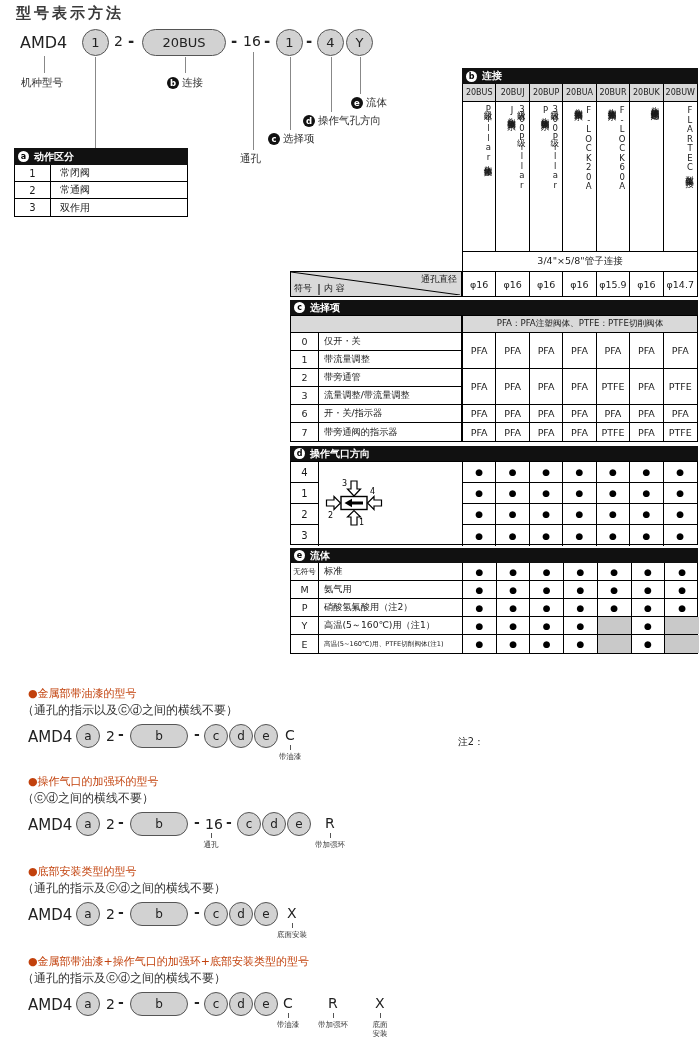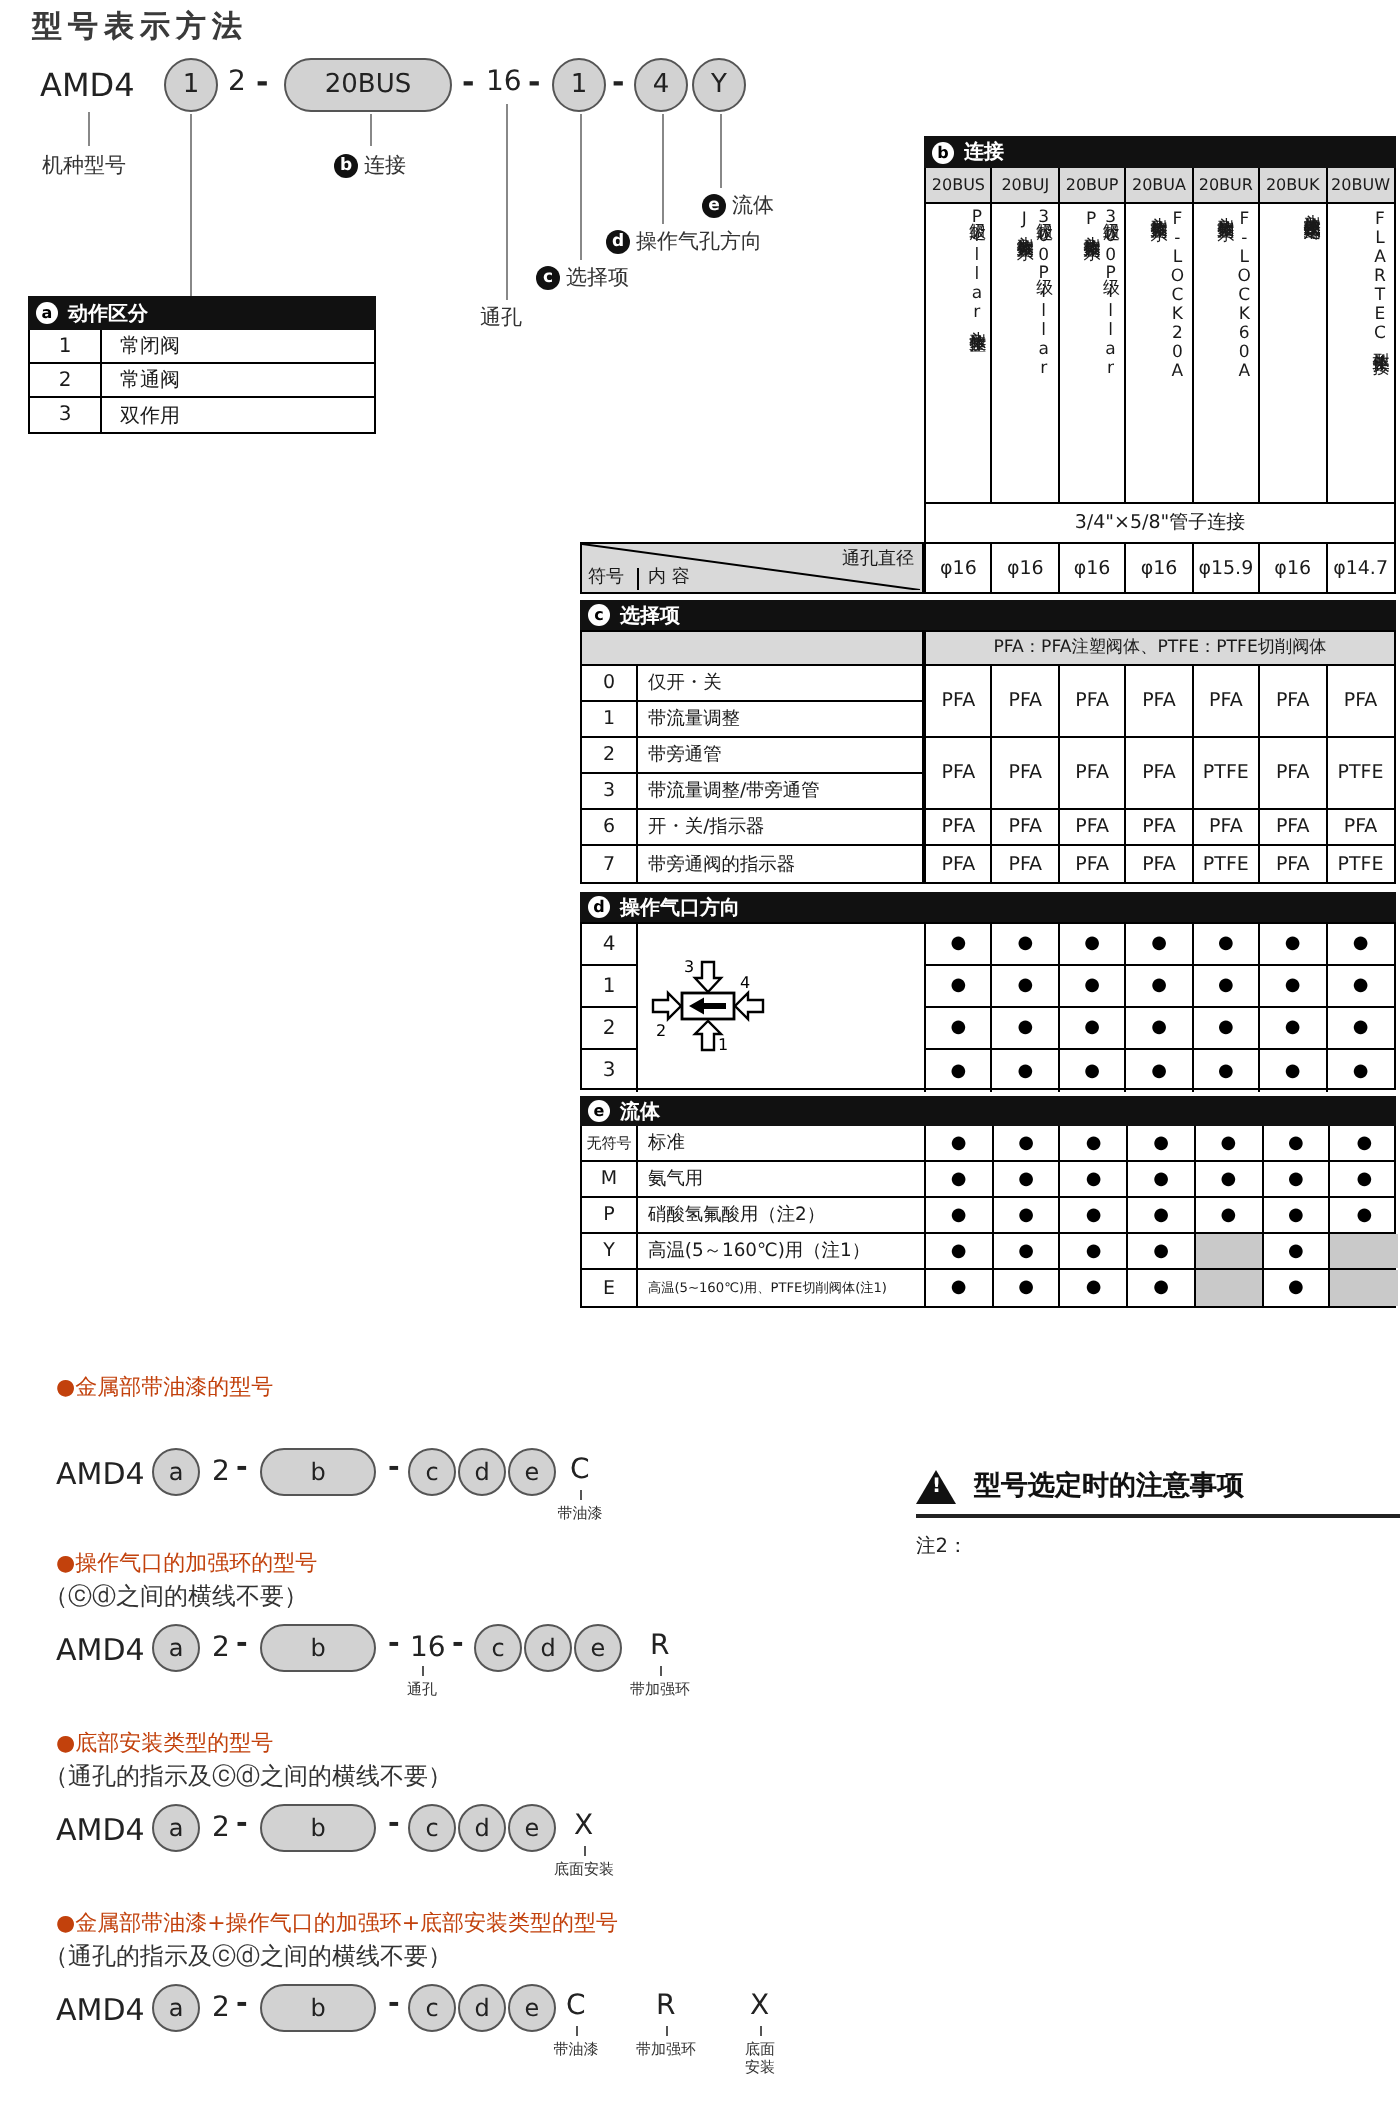--- a/index.html
+++ b/index.html
@@ -216,21 +216,21 @@
   <div class="orow">
       <div class="osym">1</div>
       <div class="ocon">带流量调整</div>
     </div>
   <div class="orow">
       <div class="osym">2</div>
       <div class="ocon">带旁通管</div>
     </div>
   <div class="orow">
       <div class="osym">3</div>
-      <div class="ocon">带流量调整/带旁通管</div>
+      <div class="ocon">流量调整/带流量调整</div>
     </div>
   <div class="orow">
       <div class="osym">6</div>
       <div class="ocon">开・关/指示器</div>
     </div>
   <div class="orow">
       <div class="osym">7</div>
       <div class="ocon">带旁通阀的指示器</div>
     </div>
 </div>
@@ -405,20 +405,21 @@
         <div class="dotc">●</div>
         <div class="dotc na"></div>
         <div class="dotc">●</div>
         <div class="dotc na"></div>
       </div>
   </div>
 </div>
 
 <div class="abs" style="left:8px;top:686px;width:440px;height:82px">
   <div class="extitle">●金属部带油漆的型号</div>
+  <div class="exsub">（通孔的指示以及ⓒⓓ之间的横线不要）</div>
   <span class="exprefix" style="left:20px;top:42px">AMD4</span>
   <span class="circ c24 abs" style="left:68px;top:38px">a</span>
   <span class="exnum" style="left:98px;top:42px">2</span>
   <span class="exdash" style="left:110px;top:40px">-</span>
   <span class="pill p58 abs" style="left:122px;top:38px">b</span>
   <span class="exdash" style="left:186px;top:40px">-</span>
   <span class="circ c24 abs" style="left:196px;top:38px">c</span>
   <span class="circ c24 abs" style="left:221px;top:38px">d</span>
   <span class="circ c24 abs" style="left:246px;top:38px">e</span>
   <span class="suffl" style="left:277px;top:41px">C</span>
@@ -482,20 +483,16 @@
   <div class="tick" style="left:280px;top:59px"></div>
   <div class="sufflab" style="left:280px;top:66px">带油漆</div>
   <div class="tick" style="left:325px;top:59px"></div>
   <div class="sufflab" style="left:325px;top:66px">带加强环</div>
   <div class="tick" style="left:372px;top:59px"></div>
   <div class="sufflab" style="left:372px;top:66px">底面
 安装</div>
 </div>
 
 <div class="abs" style="left:458px;top:734px;width:242px">
-  <div class="ntitle">
-    <span class="tri"></span>
-    <span>型号选定时的注意事项</span>
-  </div>
   <div class="nitem">
     <span class="nlabel">注2：</span>
   </div>
 </div>
 
 </body></html>

